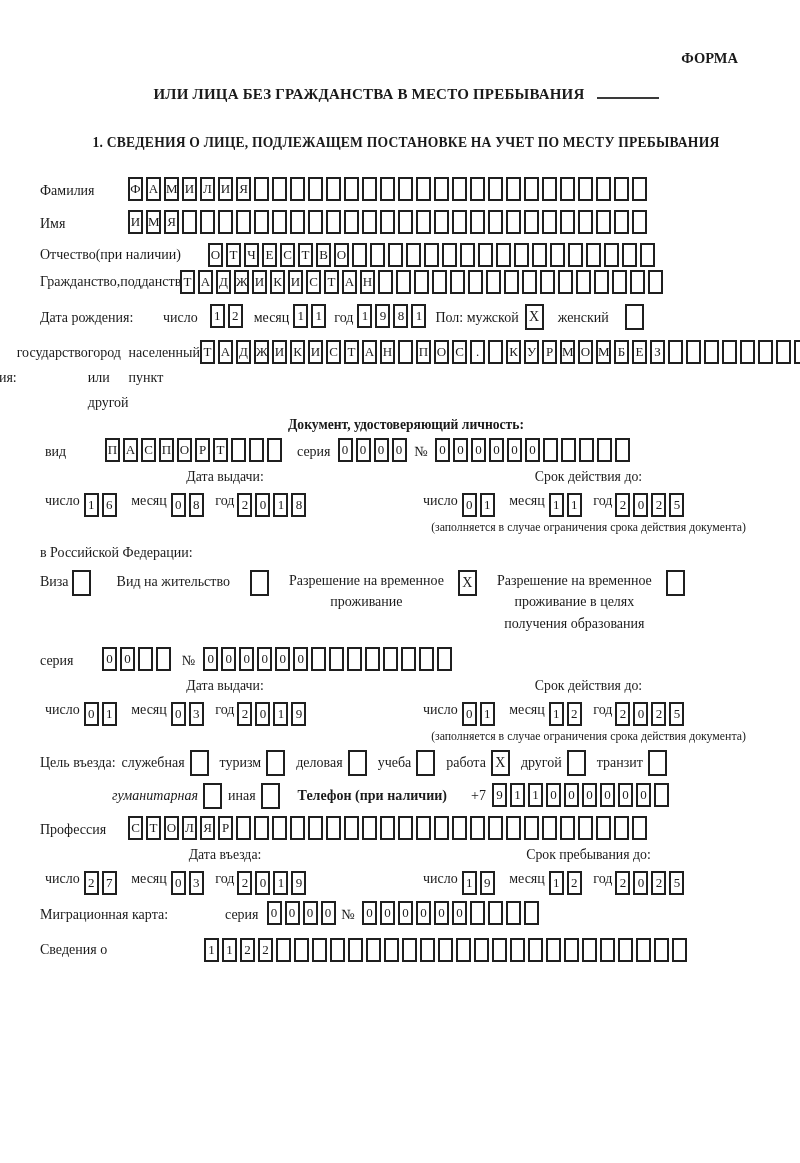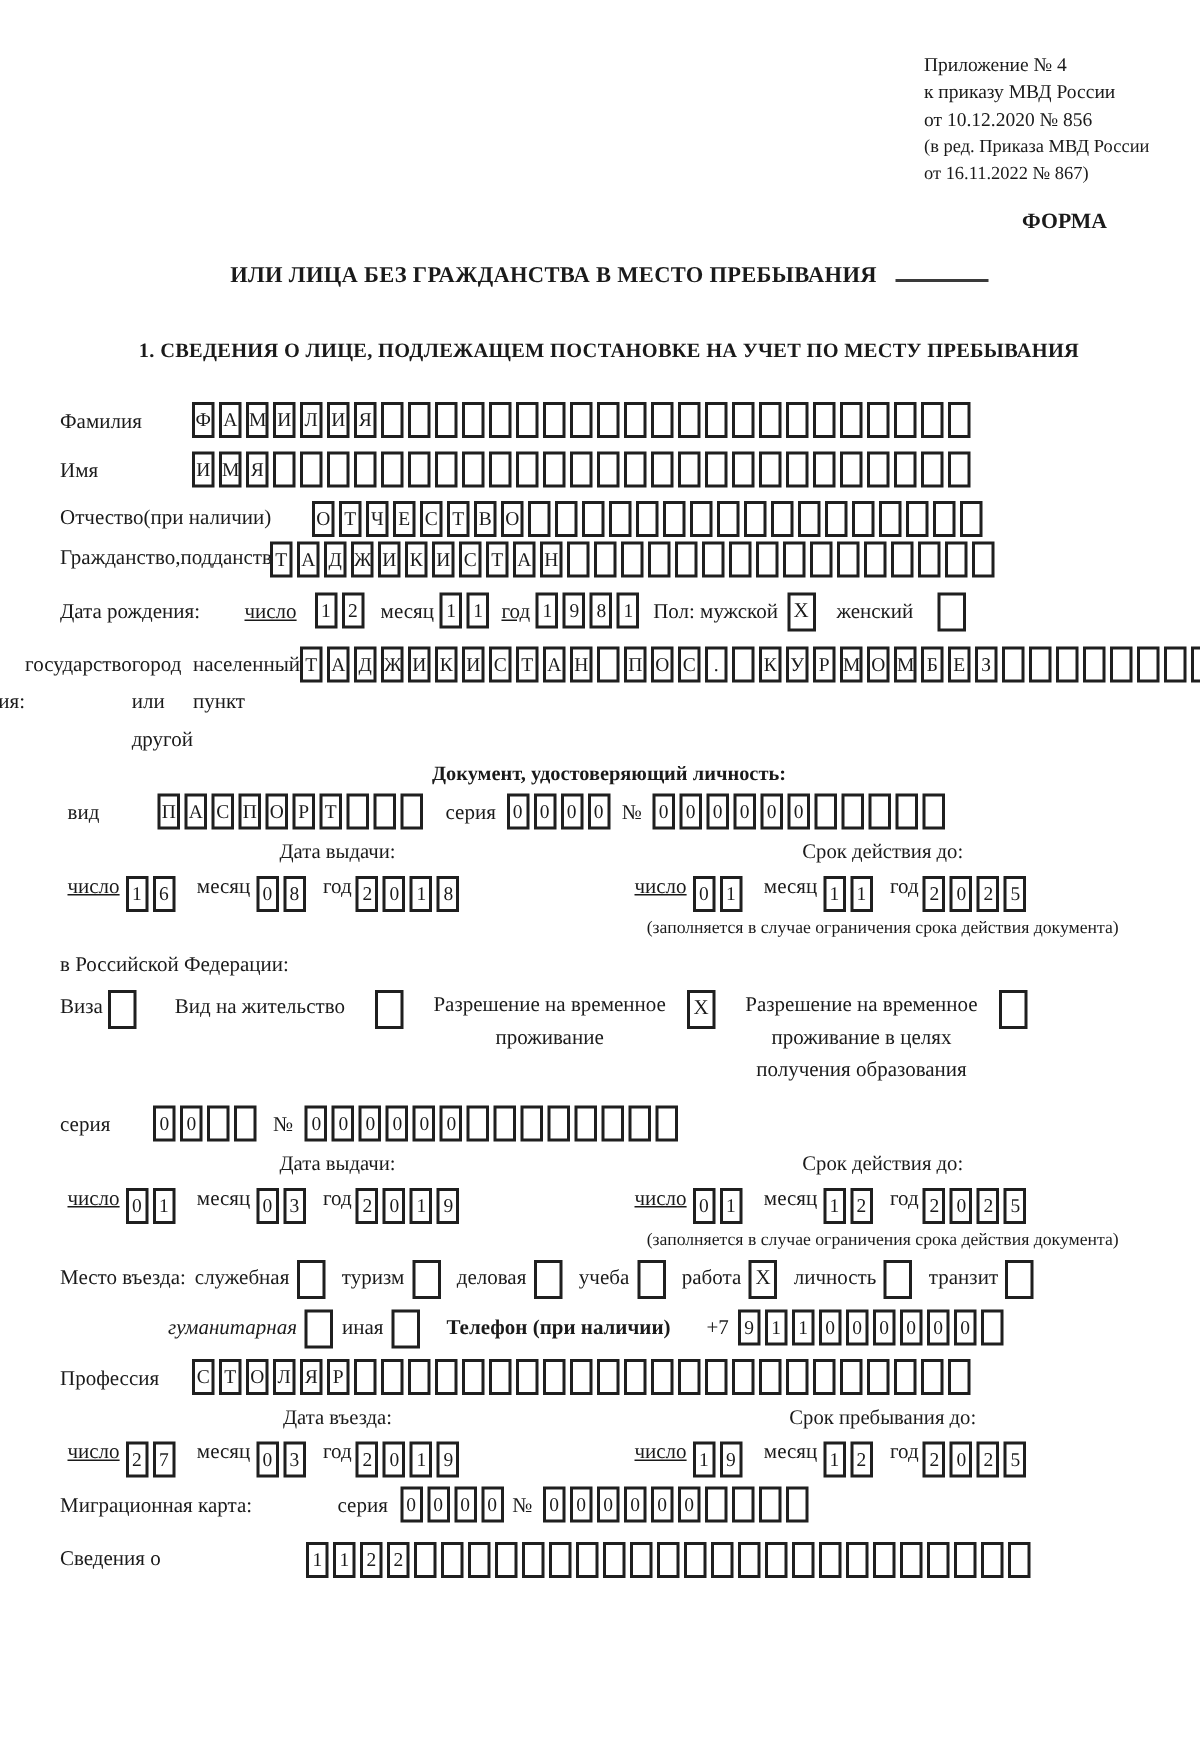--- a/index.html
+++ b/index.html
@@ -34,21 +34,21 @@
   .checkbox {
     display: inline-block; width: 19px; height: 26px; border: 2px solid #1f1f1f;
     text-align: center; font-size: 14px; line-height: 22px; vertical-align: top; background: #fff;
   }
   .w88 { width: 88px; flex: 0 0 88px; }
   .w140 { width: 140px; flex: 0 0 140px; }
   .w160 { width: 160px; flex: 0 0 160px; justify-content: flex-end; }
   .w168 { width: 168px; flex: 0 0 168px; }
   .w130 { width: 130px; flex: 0 0 130px; }
   .sp { margin-left: 8px; margin-right: 4px; }
-  .sp0 { margin-right: 4px; text-decoration: underline; }
+  .sp0 { margin-right: 4px; }
 
   .stack { display: flex; flex-direction: row; }
   .cellrow { margin-bottom: 4px; white-space: nowrap; }
 
   .center-bold { text-align: center; font-weight: bold; font-size: 13.6px; margin: 2px 0 5px 0; }
 
   .dates-row { display: flex; margin-bottom: 6px; }
   .date-col { }
   .date-col.left { width: 365px; flex: 0 0 365px; padding-left: 5px; }
   .date-col.right { flex: 1; }
@@ -68,27 +68,20 @@
   .opt { display: flex; align-items: flex-start; margin-right: 11px; }
   .opt .lbl { margin-right: 5px; }
 
   .legal-row { display: flex; align-items: flex-start; margin-top: 10px; }
 </style>
 </head>
 <body>
 
 <div class="page">
 
-  <div class="header-note">
-    <div>Приложение № 4</div>
-    <div>к приказу МВД России</div>
-    <div>от 10.12.2020 № 856</div>
-    <div class="sub">(в ред. Приказа МВД России</div>
-    <div class="sub">от 16.11.2022 № 867)</div>
-  </div>
   <div class="forma">ФОРМА</div>
 
   <div class="doc-title">
     <div><span>ИЛИ ЛИЦА БЕЗ ГРАЖДАНСТВА В МЕСТО ПРЕБЫВАНИЯ</span><span class="blank-line"></span></div>
   </div>
 
   <div class="section-title">1. СВЕДЕНИЯ О ЛИЦЕ, ПОДЛЕЖАЩЕМ ПОСТАНОВКЕ НА УЧЕТ ПО МЕСТУ ПРЕБЫВАНИЯ</div>
 
   <div class="frow">
     <span class="lbl w88">Фамилия</span>
@@ -221,21 +214,21 @@
       <div class="date-fields" style="padding-left:18px;">
         <span class="lbl sp0">число</span><span class="cells"><span class="cell">0</span><span class="cell">1</span></span>
         <span class="lbl sp">месяц</span><span class="cells"><span class="cell">1</span><span class="cell">2</span></span>
         <span class="lbl" style="margin-left:5px;margin-right:3px;">год</span><span class="cells"><span class="cell">2</span><span class="cell">0</span><span class="cell">2</span><span class="cell">5</span></span>
       </div>
       <div class="small-note">(заполняется в случае ограничения срока действия документа)</div>
     </div>
   </div>
 
   <div class="purpose-row" style="margin-top:4px;">
-    <span class="lbl" style="margin-right:6px;">Место въезда:</span>
+    <span class="lbl" style="margin-right:6px;">Цель въезда:</span>
     <span class="opt">
         <span class="lbl">служебная</span>
         <span class="checkbox"></span>
       </span>
     <span class="opt">
         <span class="lbl">туризм</span>
         <span class="checkbox"></span>
       </span>
     <span class="opt">
         <span class="lbl">деловая</span>
@@ -243,21 +236,21 @@
       </span>
     <span class="opt">
         <span class="lbl">учеба</span>
         <span class="checkbox"></span>
       </span>
     <span class="opt">
         <span class="lbl">работа</span>
         <span class="checkbox">X</span>
       </span>
     <span class="opt">
-        <span class="lbl">личность</span>
+        <span class="lbl">другой</span>
         <span class="checkbox"></span>
       </span>
     <span class="opt" style="margin-right:0;">
         <span class="lbl">транзит</span>
         <span class="checkbox"></span>
       </span>
   </div>
 
   <div class="purpose-row" style="padding-left:72px;">
     <span class="opt" style="margin-right:6px;font-style:italic;">

